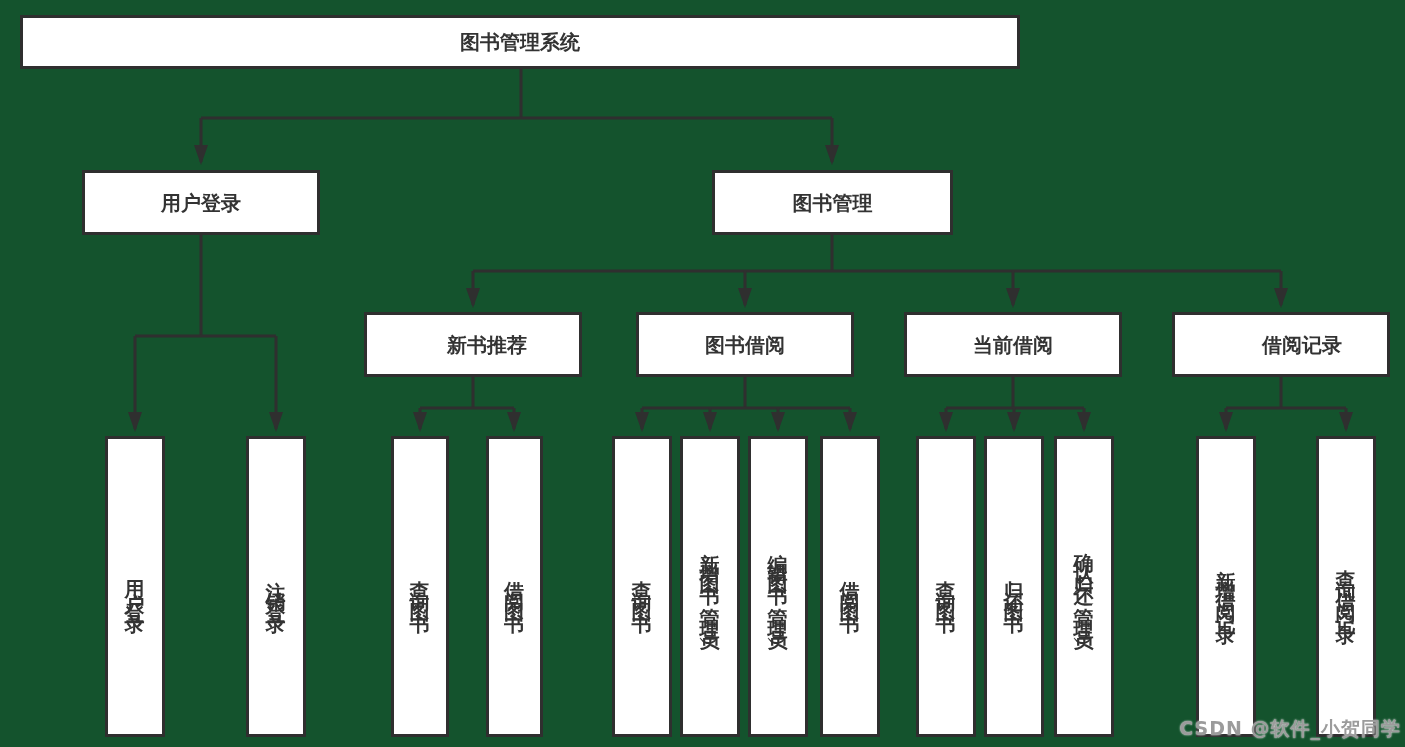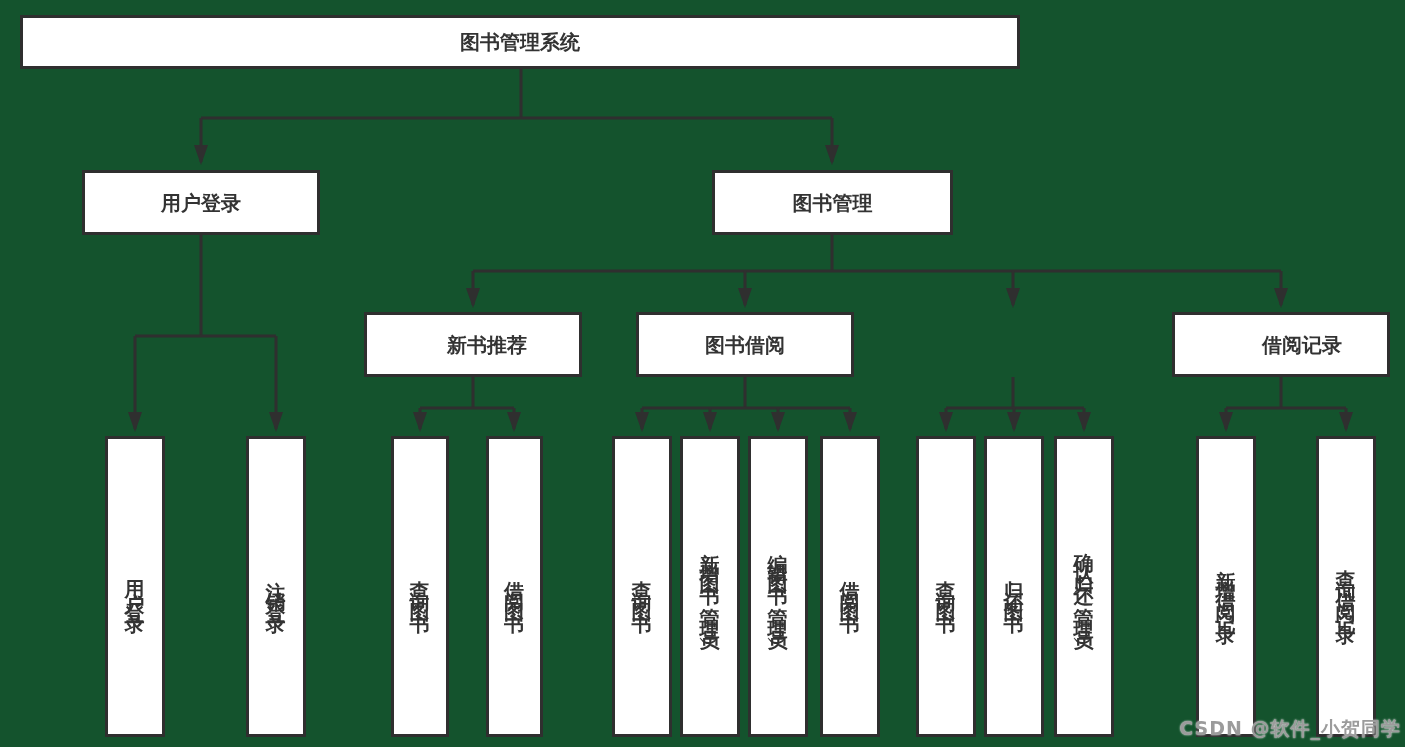--- a/index.html
+++ b/index.html
@@ -112,20 +112,23 @@
   <div class="box" style="left:712px; top:170px; width:241px; height:65px;">
     <span>图书管理</span>
   </div>
 
   <div class="box" style="left:364px; top:312px; width:218px; height:65px;padding-left:28px;">
     <span>新书推荐</span>
   </div>
   <div class="box" style="left:636px; top:312px; width:218px; height:65px;">
     <span>图书借阅</span>
   </div>
+  <div class="box" style="left:904px; top:312px; width:218px; height:65px;">
+    <span>当前借阅</span>
+  </div>
   <div class="box" style="left:1172px; top:312px; width:218px; height:65px;padding-left:42px;">
     <span>借阅记录</span>
   </div>
 
   <div class="box leaf" style="left:105px; top:436px; width:60px; height:301px;">
     <span class="vtext">用户登录</span>
   </div>
   <div class="box leaf" style="left:246px; top:436px; width:60px; height:301px;">
     <span class="vtext">注销登录</span>
   </div>

